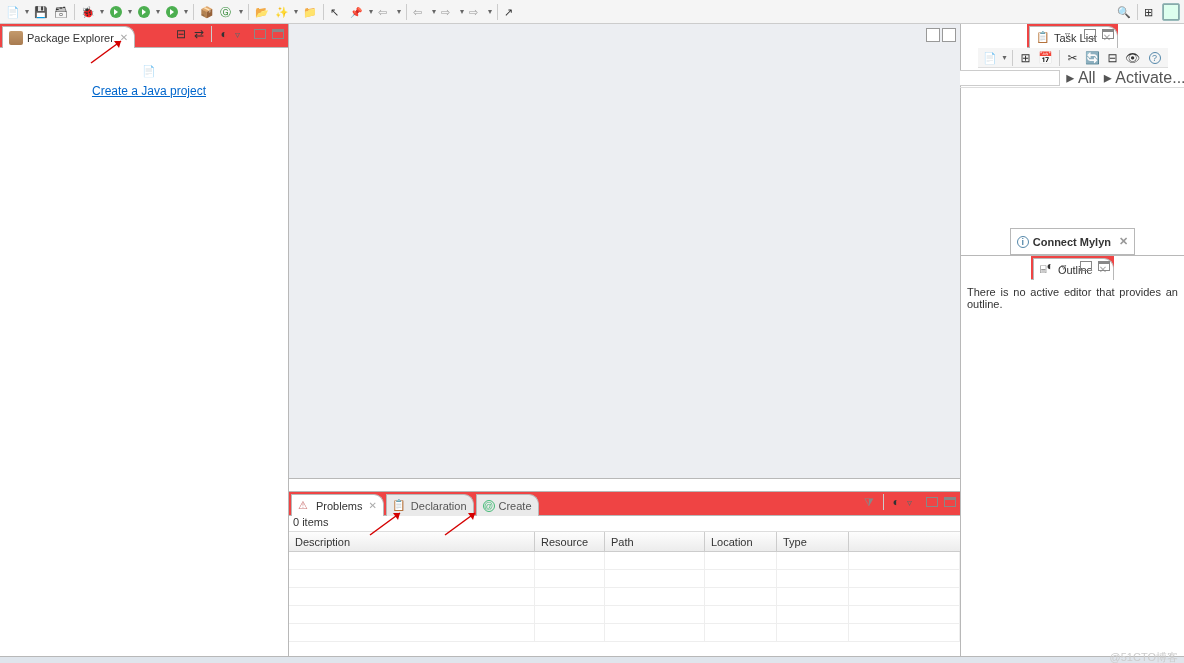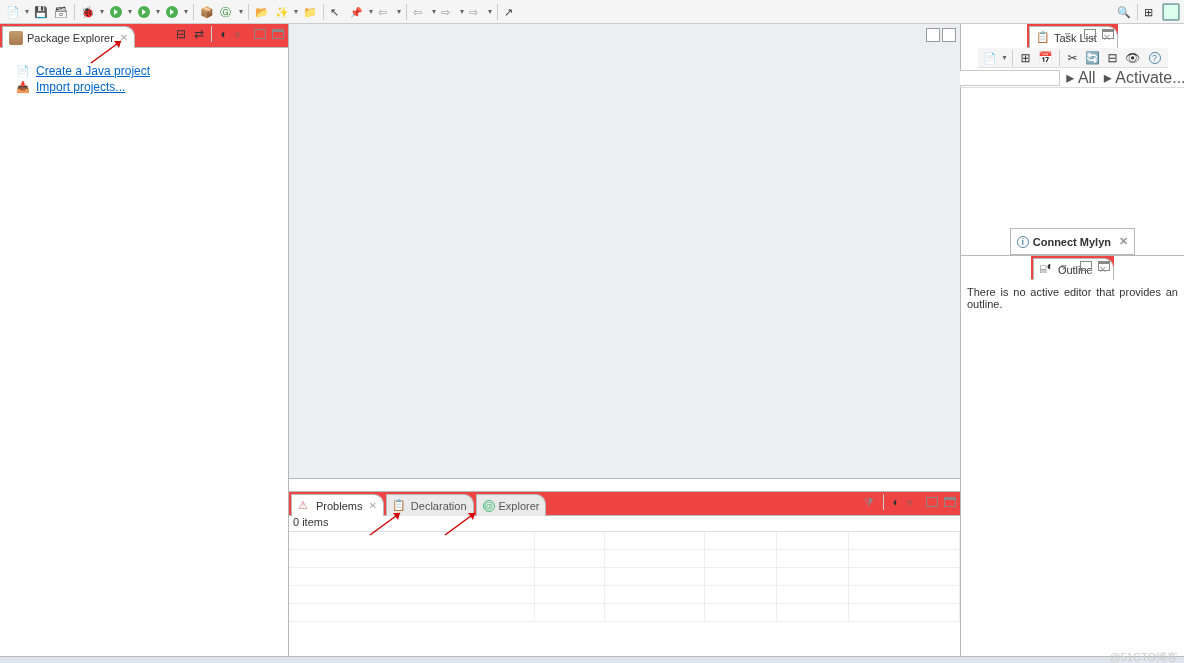--- a/index.html
+++ b/index.html
@@ -26,21 +26,21 @@
 .tab-close { font-size:10px; color:#aaa; cursor:pointer; margin-left:2px;}
 .tab-icons { position:absolute; right:2px; top:2px; display:flex; gap:2px; align-items:center; }
 .tab-icons .tbtn { width:16px; height:16px; }
 
 .view-toolbar { height:20px; background:#f5f5f5; border-bottom:1px solid #ddd; display:flex; align-items:center; padding:0 4px; gap:2px; justify-content:flex-end;}
 .view-body { flex:1; overflow:auto; padding:6px; background:#fff; }
 
 
 .pe-txt { color:#222; }
 .pe-link { color:#0066cc; text-decoration:underline; cursor:pointer; }
-.pe-line { display:flex; align-items:center; gap:6px; margin:2px 0 2px 10px; }
+.pe-line { display:flex; align-items:center; gap:6px; margin:2px 0 2px 10px;flex-direction:column; }
 
 
 .editor-area { flex:1; background:#eceef2; border-bottom:1px solid #b8b8b8; position:relative; }
 .editor-ctrls { position:absolute; right:4px; top:4px; display:flex; gap:2px;}
 .editor-ctrls .sq { width:14px;height:14px;border:1px solid #999;background:#fff;cursor:pointer;}
 
 
 .bottom-panel { height:165px; border-top:1px solid #b8b8b8; display:flex; flex-direction:column;}
 .bottom-body { flex:1; display:flex; flex-direction:column;}
 .count-row { height:16px; padding:0 4px; font-size:11px; color:#333; border-bottom:1px solid #ddd;}
@@ -224,24 +224,20 @@
             <span class="ic-max"></span>
           </span>
       </div>
     </div>
     <div class="view-body">
       <div style="height:8px"></div>
       <div class="pe-line">
         <span class="ic ic-newj"></span>
         <span class="pe-link">Create a Java project</span>
       </div>
-      <div class="pe-line">
-        <span class="ic ic-import"></span>
-        <span class="pe-link">Import projects...</span>
-      </div>
     </div>
   </div>
 
   <div class="center-col">
     <div class="editor-area">
       <div class="editor-ctrls">
         <div class="sq"></div>
         <div class="sq"></div>
       </div>
     </div>
@@ -252,41 +248,49 @@
           <span class="ic ic-prob"></span>
           <span>Problems</span>
           <span class="tab-close">✕</span>
         </div>
         <div class="tab inactive">
           <span class="ic ic-decl"></span>
           <span>Declaration</span>
         </div>
         <div class="tab inactive">
           <span class="ic-jdoc">@</span>
-          <span>Explorer</span>
+          <span>Create</span>
         </div>
         <div class="tab-icons">
           <span class="tbtn">
               <span class="ic ic-filter"></span>
             </span>
           <span class="tsep"></span>
           <span class="tbtn">◐</span>
           <span class="tbtn">
               <span class="ic ic-menu"></span>
             </span>
           <span class="tbtn">
               <span class="ic-min"></span>
             </span>
           <span class="tbtn">
               <span class="ic-max"></span>
             </span>
         </div>
       </div>
       <div class="bottom-body">
         <div class="count-row">0 items</div>
+        <div class="table-head">
+          <div class="th" style="width:246px">Description</div>
+          <div class="th" style="width:70px">Resource</div>
+          <div class="th" style="width:100px">Path</div>
+          <div class="th" style="width:72px">Location</div>
+          <div class="th" style="width:72px">Type</div>
+          <div class="th" style="flex:1;border-right:none"></div>
+        </div>
         <div class="table-rows">
           <div class="tr">
               <div class="td" style="width:246px"></div>
               <div class="td" style="width:70px"></div>
               <div class="td" style="width:100px"></div>
               <div class="td" style="width:72px"></div>
               <div class="td" style="width:72px"></div>
               <div class="td" style="flex:1"></div>
             </div>
           <div class="tr">

